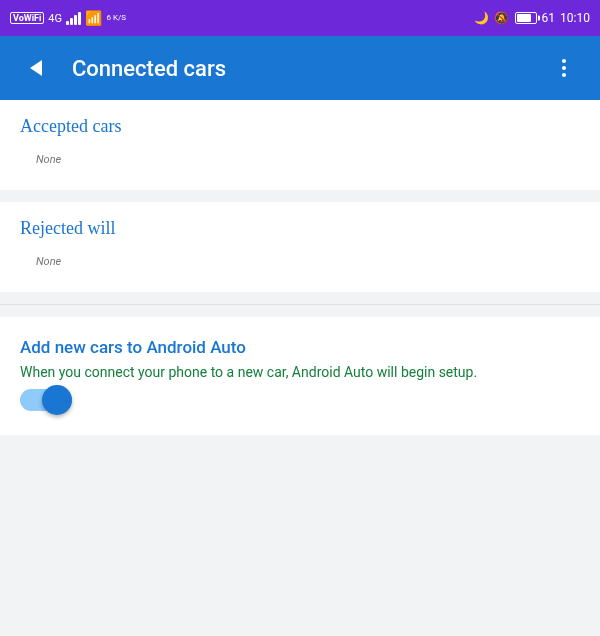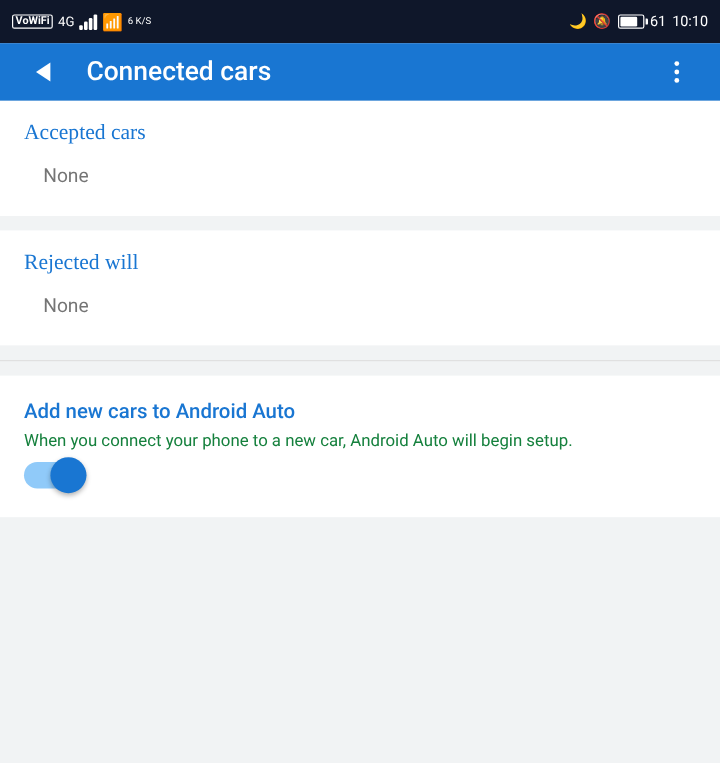--- a/index.html
+++ b/index.html
@@ -6,21 +6,21 @@
     body {
       width: 600px;
       height: 636px;
       font-family: 'Roboto', Arial, sans-serif;
       background: #f1f3f4;
       overflow: hidden;
     }
 
     
     .status-bar {
-      background: #0f172a;
+      background: #6d28d9;
       height: 36px;
       display: flex;
       align-items: center;
       justify-content: space-between;
       padding: 0 10px;
       color: white;
       font-size: 11px;
     }
     .status-left {
       display: flex;
@@ -85,21 +85,21 @@
     .battery-fill {
       background: white;
       height: 100%;
       width: 80%;
       border-radius: 1px;
     }
 
     
     .app-bar {
       background: #1976d2;
-      height: 48px;
+      height: 64px;
       display: flex;
       align-items: center;
       padding: 0 16px;
       color: white;
     }
     .back-button {
       width: 40px;
       height: 40px;
       display: flex;
       align-items: center;
@@ -157,23 +157,24 @@
       padding: 16px 20px;
     }
     .section-title {
       font-size: 18px;
       font-weight: 500;
       color: #1976d2;
       margin-bottom: 12px;
       font-family: Liberation Serif, serif;
     }
     .section-value {
-      font-size: 16px;
+      font-size: 11px;
       color: #757575;
       padding: 4px 16px 8px 16px;
+      font-style: italic;
     }
 
     .divider {
       height: 1px;
       background: #e0e0e0;
       margin: 0 0;
     }
 
     .gap {
       height: 12px;

